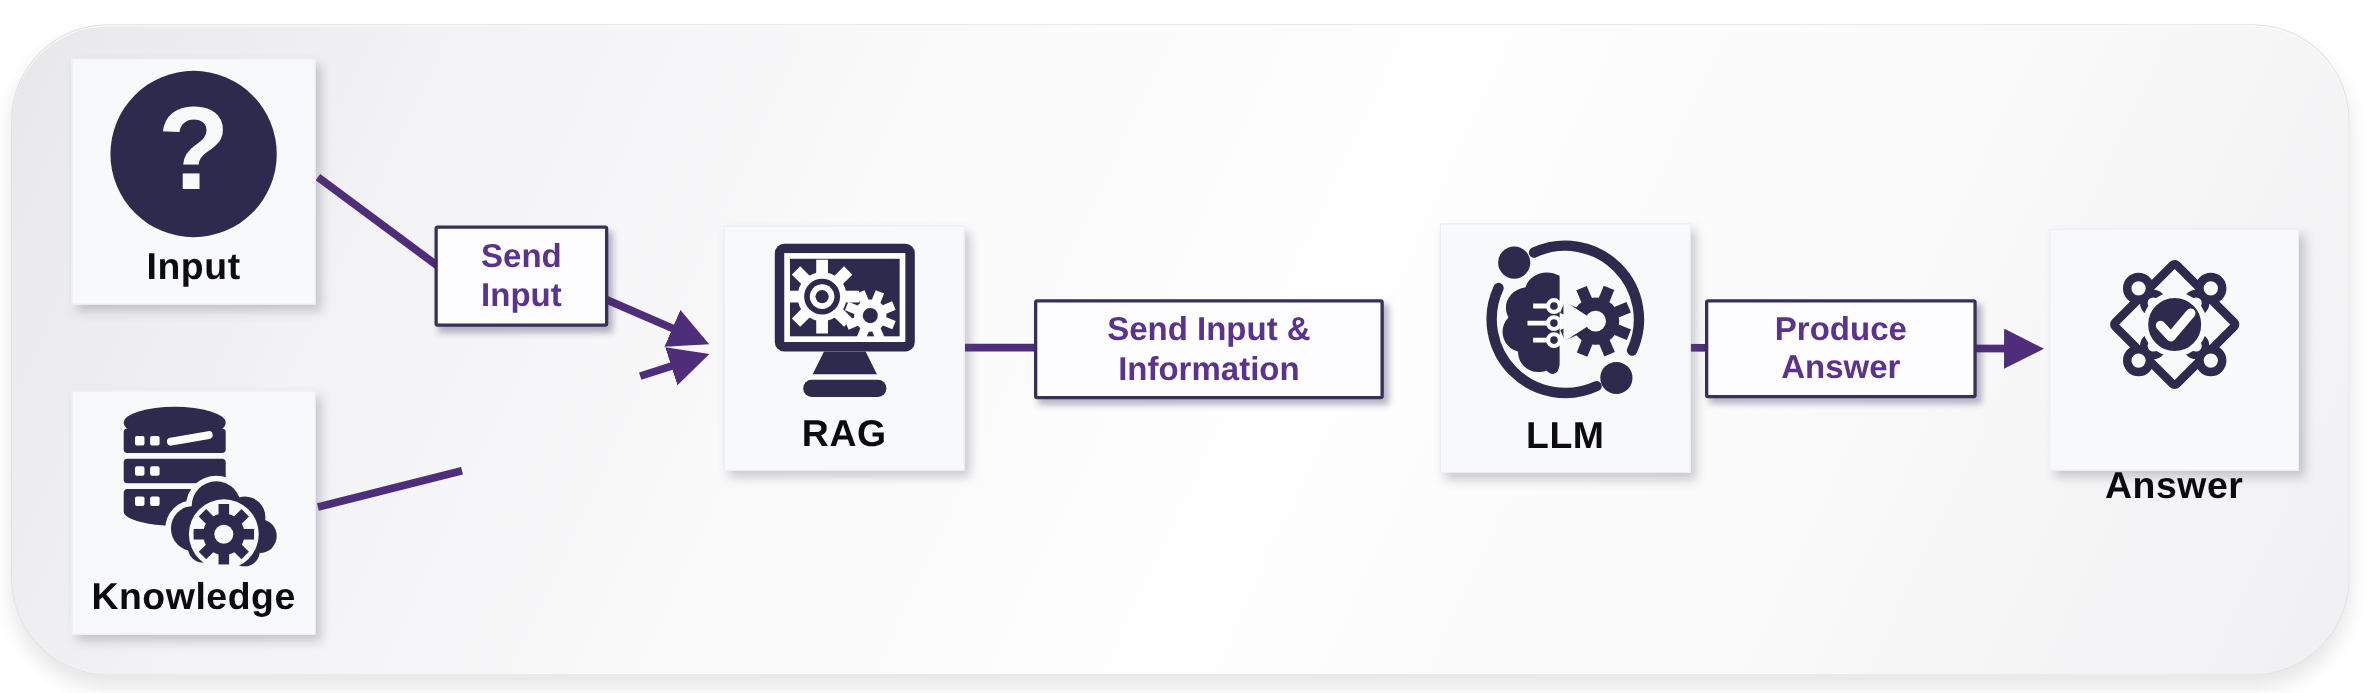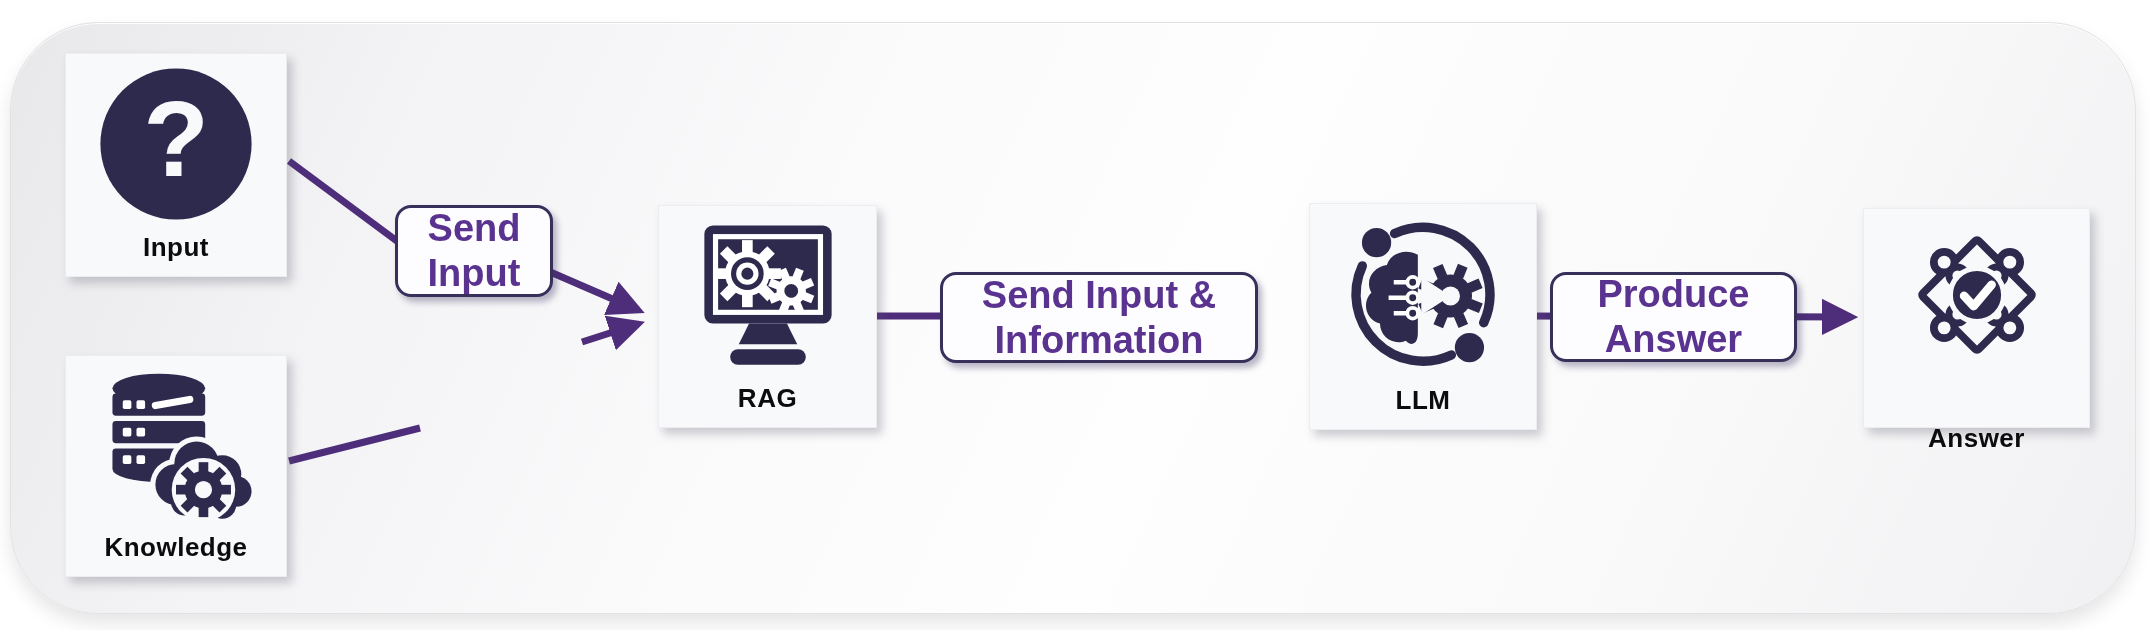--- a/index.html
+++ b/index.html
@@ -26,37 +26,37 @@
   .node{
     position:absolute;
     background:var(--node-bg,#f8f9fb);
     border:1px solid #ededf1;
     box-shadow:5px 6px 9px rgba(90,90,105,0.30);
     display:flex;flex-direction:column;align-items:center;
     box-sizing:border-box;
   }
   .node .icon-wrap{flex:1;display:flex;align-items:center;justify-content:center;width:100%;}
   .node .node-label{
-    font-size:26px;font-weight:bold;color:var(--node-label,#0c0c0e);
+    font-size:34px;font-weight:bold;color:var(--node-label,#0c0c0e);
     letter-spacing:0.5px;margin-bottom:16px;line-height:1;
   }
   #node-input   {left:65px;  top:53px;  width:222px;height:224px;}
   #node-knowledge{left:65px; top:355px; width:222px;height:222px;}
   #node-rag     {left:658px; top:205px; width:219px;height:223px;}
   #node-llm     {left:1309px;top:203px; width:228px;height:227px;}
   #node-answer  {left:1863px;top:208px; width:227px;height:220px;gap:44px;}
   
   .edge-label{
     position:absolute;
     background:#fdfdff;
     border:3px solid var(--edge-border,#37305a);
-    border-radius:16px;
+    border-radius:3px;
     box-shadow:4px 5px 6px rgba(60,50,95,0.35);
     display:flex;align-items:center;justify-content:center;text-align:center;
-    font-size:38px;font-weight:bold;line-height:1.18;
+    font-size:30px;font-weight:bold;line-height:1.18;
     color:var(--edge-text,#5a3290);
     box-sizing:border-box;padding:6px 14px;
   }
   #label-send-input{left:395px;top:205px;width:158px;height:92px;}
   #label-retrieve  {left:348px;top:330px;width:240px;height:125px;}
   #label-send-info {left:940px;top:272px;width:318px;height:91px;}
   #label-produce   {left:1550px;top:272px;width:247px;height:90px;}
   
   .ic-dark{fill:var(--icon-dark,#2e2a4e);}
   .ic-darkstroke{stroke:var(--icon-dark,#2e2a4e);fill:none;}

